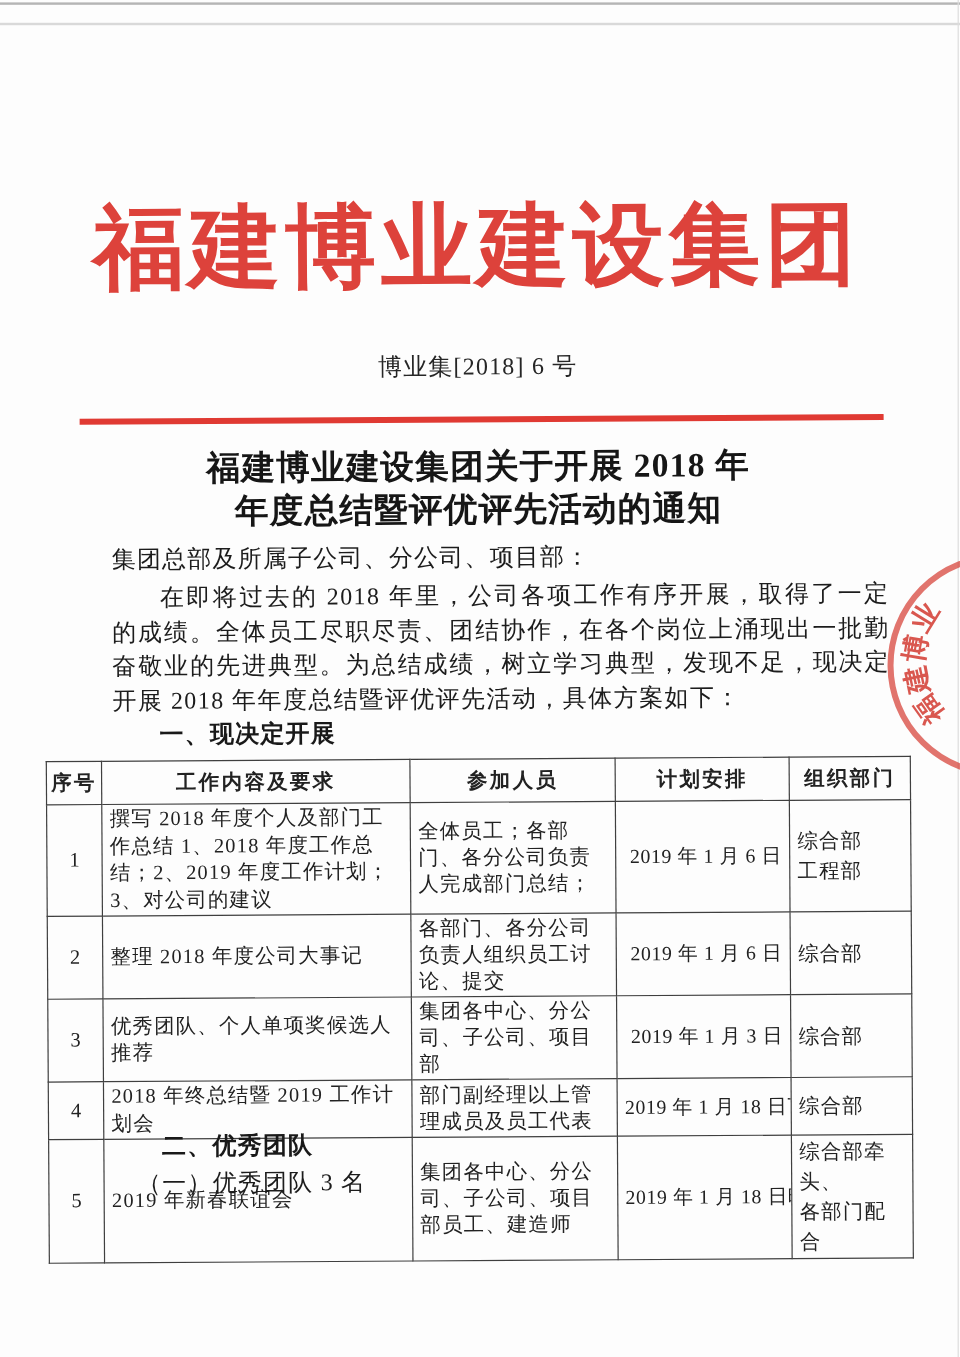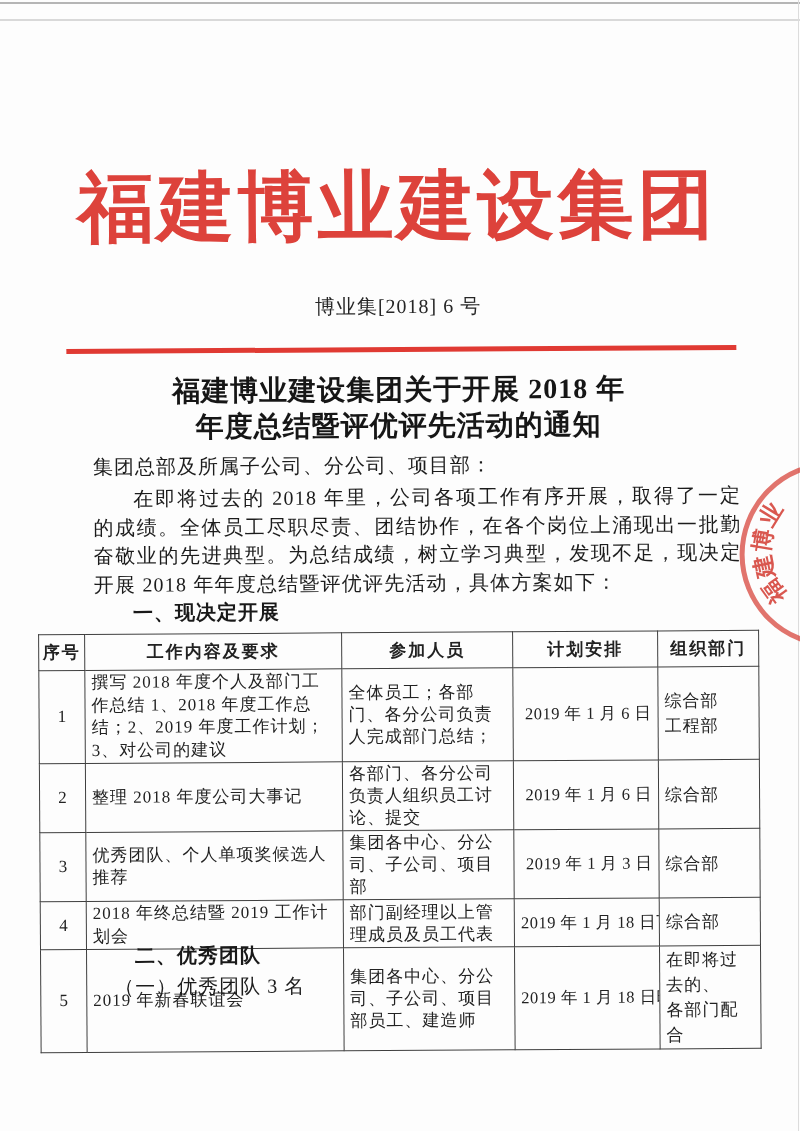--- a/index.html
+++ b/index.html
@@ -176,21 +176,21 @@
       <td class="c-content">2018 年终总结暨 2019 工作计划会</td>
       <td class="c-part">部门副经理以上管理成员及员工代表</td>
       <td class="c-date">2019 年 1 月 18 日下午</td>
       <td class="c-org">综合部</td>
     </tr>
     <tr class="r5">
       <td class="c-no">5</td>
       <td class="c-content">2019 年新春联谊会</td>
       <td class="c-part">集团各中心、分公司、子公司、项目部员工、建造师</td>
       <td class="c-date">2019 年 1 月 18 日晚</td>
-      <td class="c-org">在即将过去的、
+      <td class="c-org">综合部牵头、
 各部门配合</td>
     </tr>
   </tbody>
     </table>
 
   <div class="section-heading s2">二、优秀团队</div>
 
   <div class="sub-item">（一）优秀团队 3 名</div>
 
   <div class="stamp"></div>

